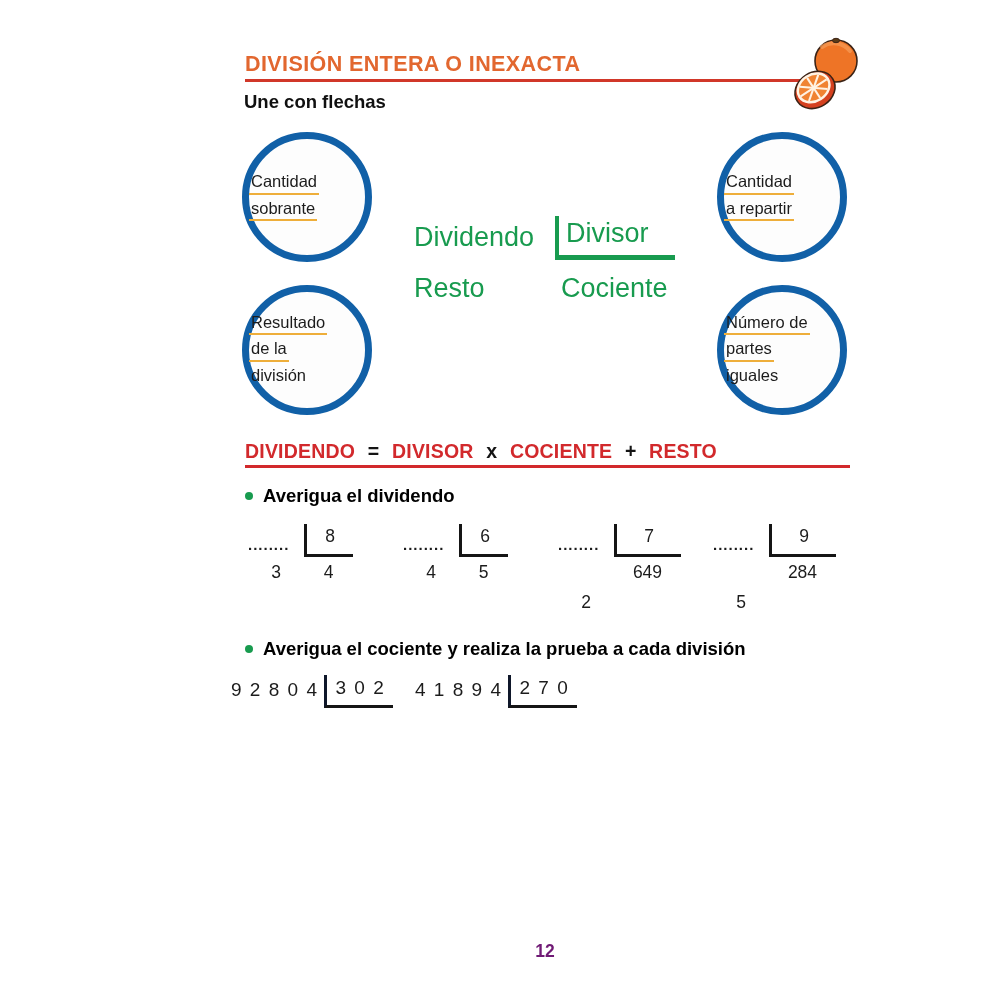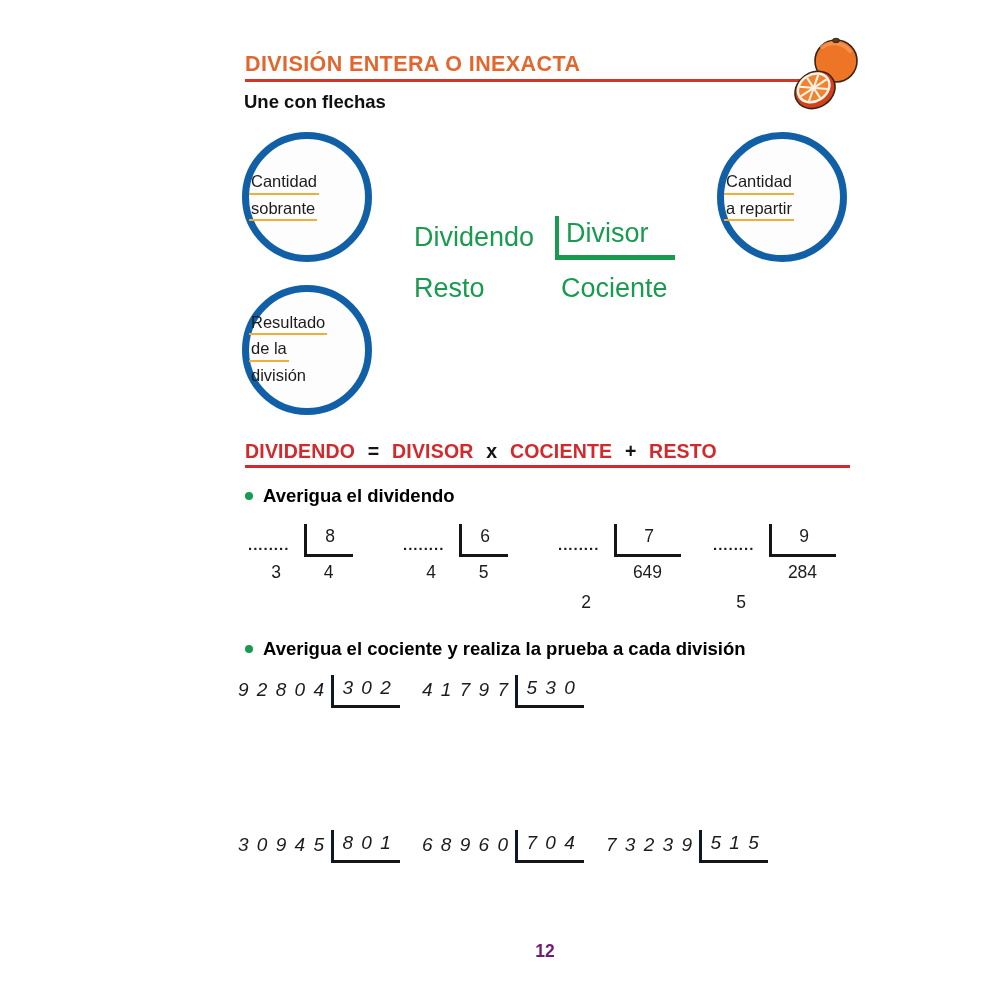--- a/index.html
+++ b/index.html
@@ -53,21 +53,21 @@
               width:46px;text-align:center;font-size:17.5px;padding:2px 0 7px 0;}
   .s1-bracket.wide{width:64px;}
   .s1-row2{display:flex;margin-top:5px;font-size:17.5px;}
   .s1-rem{width:56px;text-align:center;}
   .s1-quot{width:49px;text-align:center;}
   .s1-quot.wide{width:67px;}
   .s1-row3{margin-top:9px;font-size:17.5px;}
   .s1-row3 .s1-rem{display:inline-block;}
 
   
-  .s2-row{position:absolute;left:193px;display:flex;font-style:italic;}
+  .s2-row{position:absolute;left:186px;display:flex;}
   .s2-a{top:675px;} .s2-b{top:830px;}
   .s2-item{width:184px;display:flex;align-items:flex-end;}
   .s2-dividend{font-size:19px;letter-spacing:1.5px;padding-bottom:7px;white-space:pre;}
   .s2-bracket{margin-left:6px;border-left:3px solid #0f172a;border-bottom:3px solid #151515;
               padding:2px 8px 6px 8px;font-size:19px;letter-spacing:1.5px;white-space:pre;}
 
   .page-num{position:absolute;left:0;top:941px;width:1000px;text-align:center;
             font-size:17.5px;font-weight:bold;color:#701a75;}
 </style>
 </head>
@@ -102,20 +102,25 @@
   </div>
   <div class="bubble b-tr">
     <span class="u">Cantidad</span>
     <span class="u">a repartir</span>
   </div>
   <div class="bubble b-bl">
     <span class="u">Resultado</span>
     <span class="u">de la</span>
     <span>división</span>
   </div>
+  <div class="bubble b-br">
+    <span class="u">Número de</span>
+    <span class="u">partes</span>
+    <span>iguales</span>
+  </div>
 
   <div class="diagram">
     <div class="d-row1">
       <div class="d-dividendo">Dividendo</div>
       <div class="d-bracket">
         <span>Divisor</span>
       </div>
     </div>
     <div class="d-row2">
       <div class="d-resto">Resto</div>
@@ -197,35 +202,21 @@
     <span class="bullet-dot"></span>
     <span>Averigua el cociente y realiza la prueba a cada división</span>
   </div>
 
   <div class="s2-row s2-a">
     <div class="s2-item">
       <span class="s2-dividend">9 2 8 0 4</span>
       <span class="s2-bracket"><span>3 0 2</span></span>
     </div>
     <div class="s2-item">
-      <span class="s2-dividend">4 1 7 9 7</span>
-      <span class="s2-bracket"><span>5 3 0</span></span>
-    </div>
-  </div>
-
-  <div class="s2-row s2-b">
-    <div class="s2-item">
-      <span class="s2-dividend">3 0 9 4 5</span>
-      <span class="s2-bracket"><span>8 0 1</span></span>
-    </div>
-    <div class="s2-item">
-      <span class="s2-dividend">6 8 9 6 0</span>
-      <span class="s2-bracket"><span>7 0 4</span></span>
-    </div>
-    <div class="s2-item">
-      <span class="s2-dividend">7 3 2 3 9</span>
-      <span class="s2-bracket"><span>5 1 5</span></span>
-    </div>
-  </div>
+      <span class="s2-dividend">4 1 8 9 4</span>
+      <span class="s2-bracket"><span>2 7 0</span></span>
+    </div>
+  </div>
+
 
   <div class="page-num">12</div>
 
 </div>
 
 </body></html>

